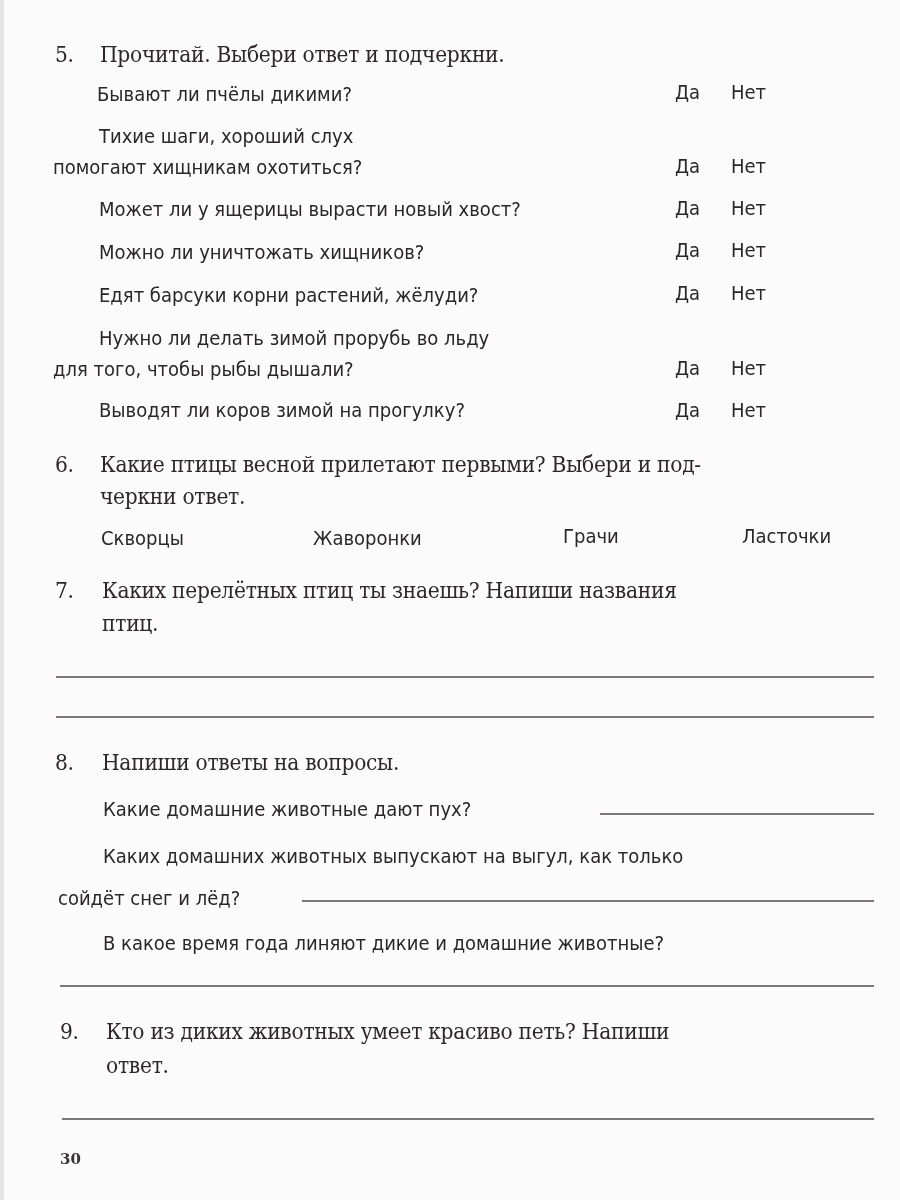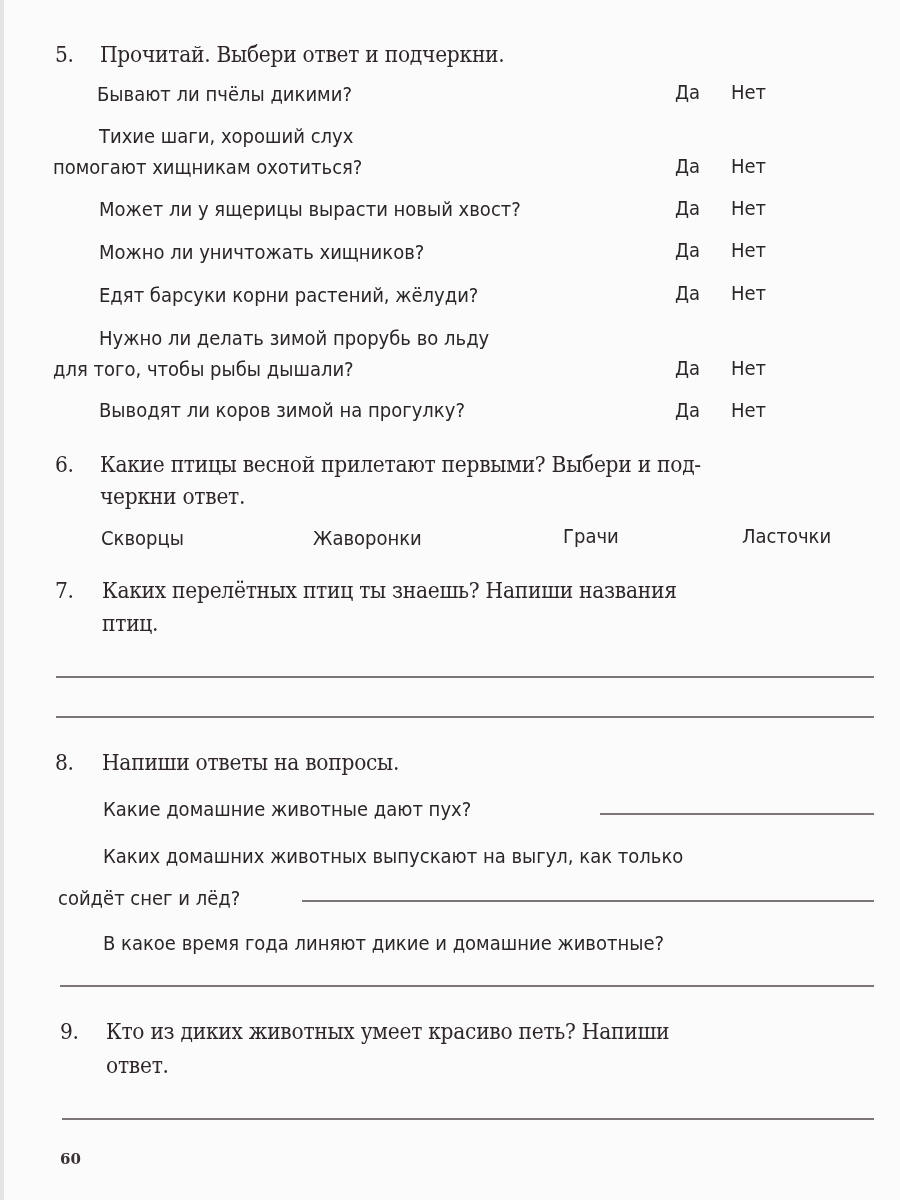--- a/index.html
+++ b/index.html
@@ -92,14 +92,14 @@
     <div class="line" style="left:60px; top:985px; width:814px;"></div>
   </section>
 
   <section>
     <div class="serif num" style="top:1019px; left:60px;">9.</div>
     <div class="serif abs" style="left:106px; top:1019px;">Кто из диких животных умеет красиво петь? Напиши</div>
     <div class="serif abs" style="left:106px; top:1053px;">ответ.</div>
     <div class="line" style="left:62px; top:1118px; width:812px;"></div>
   </section>
 
-  <div class="pagenum">60</div>
+  <div class="pagenum">30</div>
 </div>
 
 </body></html>

